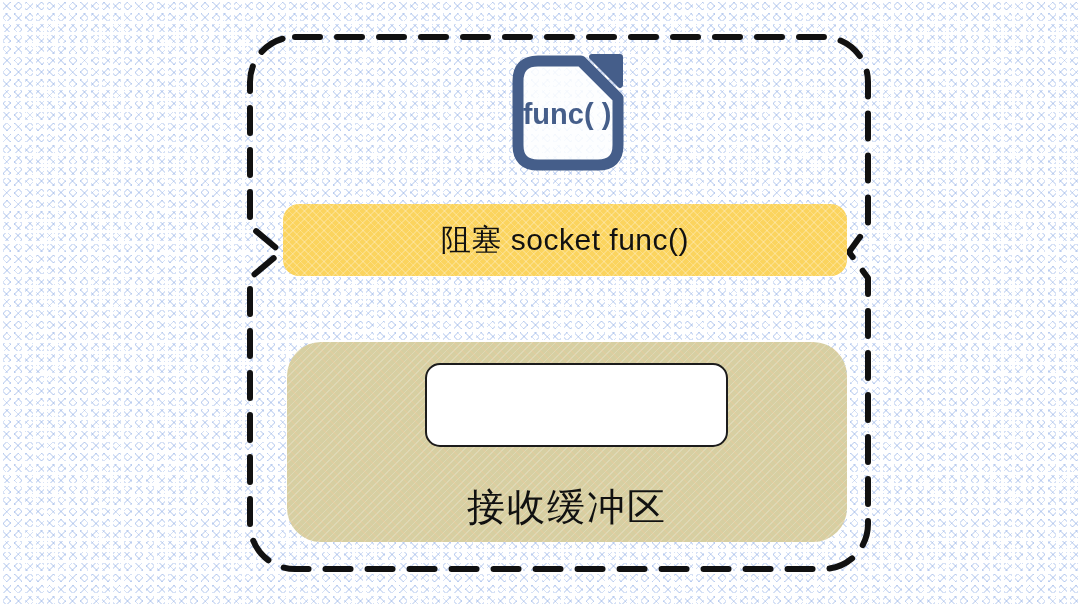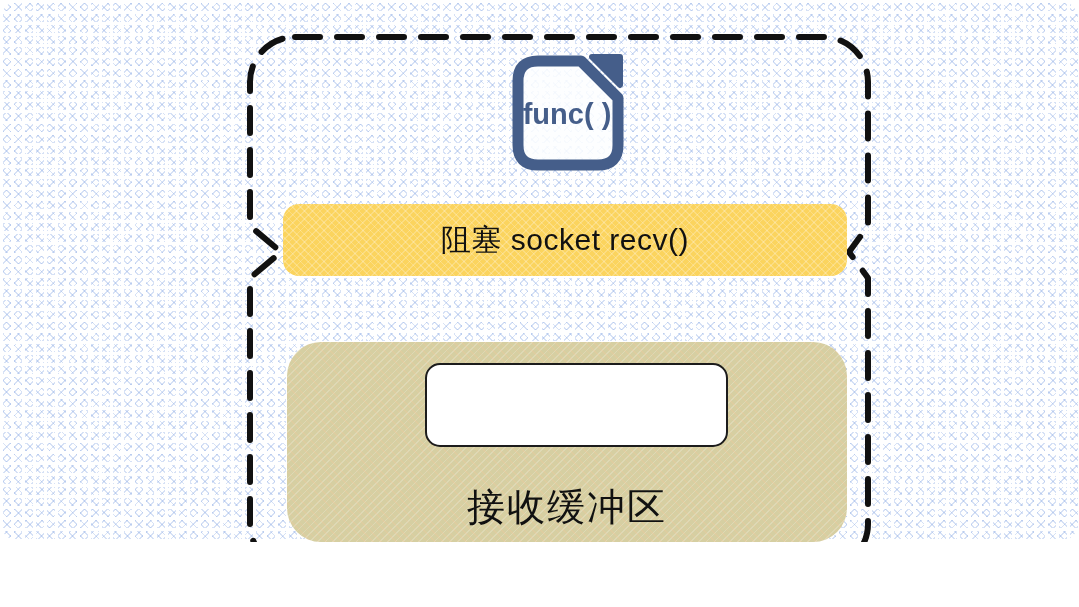--- a/index.html
+++ b/index.html
@@ -3,30 +3,29 @@
 <meta charset="utf-8">
 <style>
   html, body {
     margin: 0;
     padding: 0;
     font-family: "Liberation Sans", "DejaVu Sans", sans-serif;
   }
   .stage {
     position: relative;
     width: 1079px;
-    height: 542px;
+    height: 607px;
     overflow: hidden;
     background-color: #ffffff;
     
     background-image:
       repeating-linear-gradient(0deg,  #ffffff 0 3px, rgba(255,255,255,0) 3px 11px),
       repeating-linear-gradient(90deg, #ffffff 0 3px, rgba(255,255,255,0) 3px 11px),
       repeating-linear-gradient(45deg,  rgba(128,162,226,0.32) 0 1.3px, rgba(0,0,0,0) 1.3px 5.5px),
       repeating-linear-gradient(-45deg, rgba(128,162,226,0.32) 0 1.3px, rgba(0,0,0,0) 1.3px 5.5px);
-    border-radius: 21px;
   }
   .boundary-svg {
     position: absolute;
     left: 0; top: 0;
     width: 1079px; height: 607px;
     z-index: 1;
   }
   .func-icon-svg {
     position: absolute;
     left: 511px; top: 54px;
@@ -99,21 +98,21 @@
 
   <svg class="func-icon-svg" viewBox="0 0 114 118" aria-hidden="true">
 
     <polygon points="81,3 109,31 109,3" fill="#455e8a" stroke="#455e8a" stroke-width="6" stroke-linejoin="round"></polygon>
 
     <path d="M 27 7 H 70 L 107 44 V 91 Q 107 111 87 111 H 27 Q 7 111 7 91 V 27 Q 7 7 27 7 Z" fill="#fdfeff" fill-opacity="0.85" stroke="#455e8a" stroke-width="11" stroke-linejoin="round"></path>
     <text x="56" y="70" text-anchor="middle" font-family="Liberation Sans, DejaVu Sans, sans-serif" font-size="29" font-weight="700" fill="#455e8a">func( )</text>
   </svg>
 
   <div class="blocking-bar">
-    <span class="blocking-bar-label">阻塞 socket recv()</span>
+    <span class="blocking-bar-label">阻塞 socket func()</span>
   </div>
 
   <div class="buffer-box"></div>
 
   <div class="buffer-slot"></div>
 
   <div class="buffer-label">接收缓冲区</div>
 
 </div>
 

